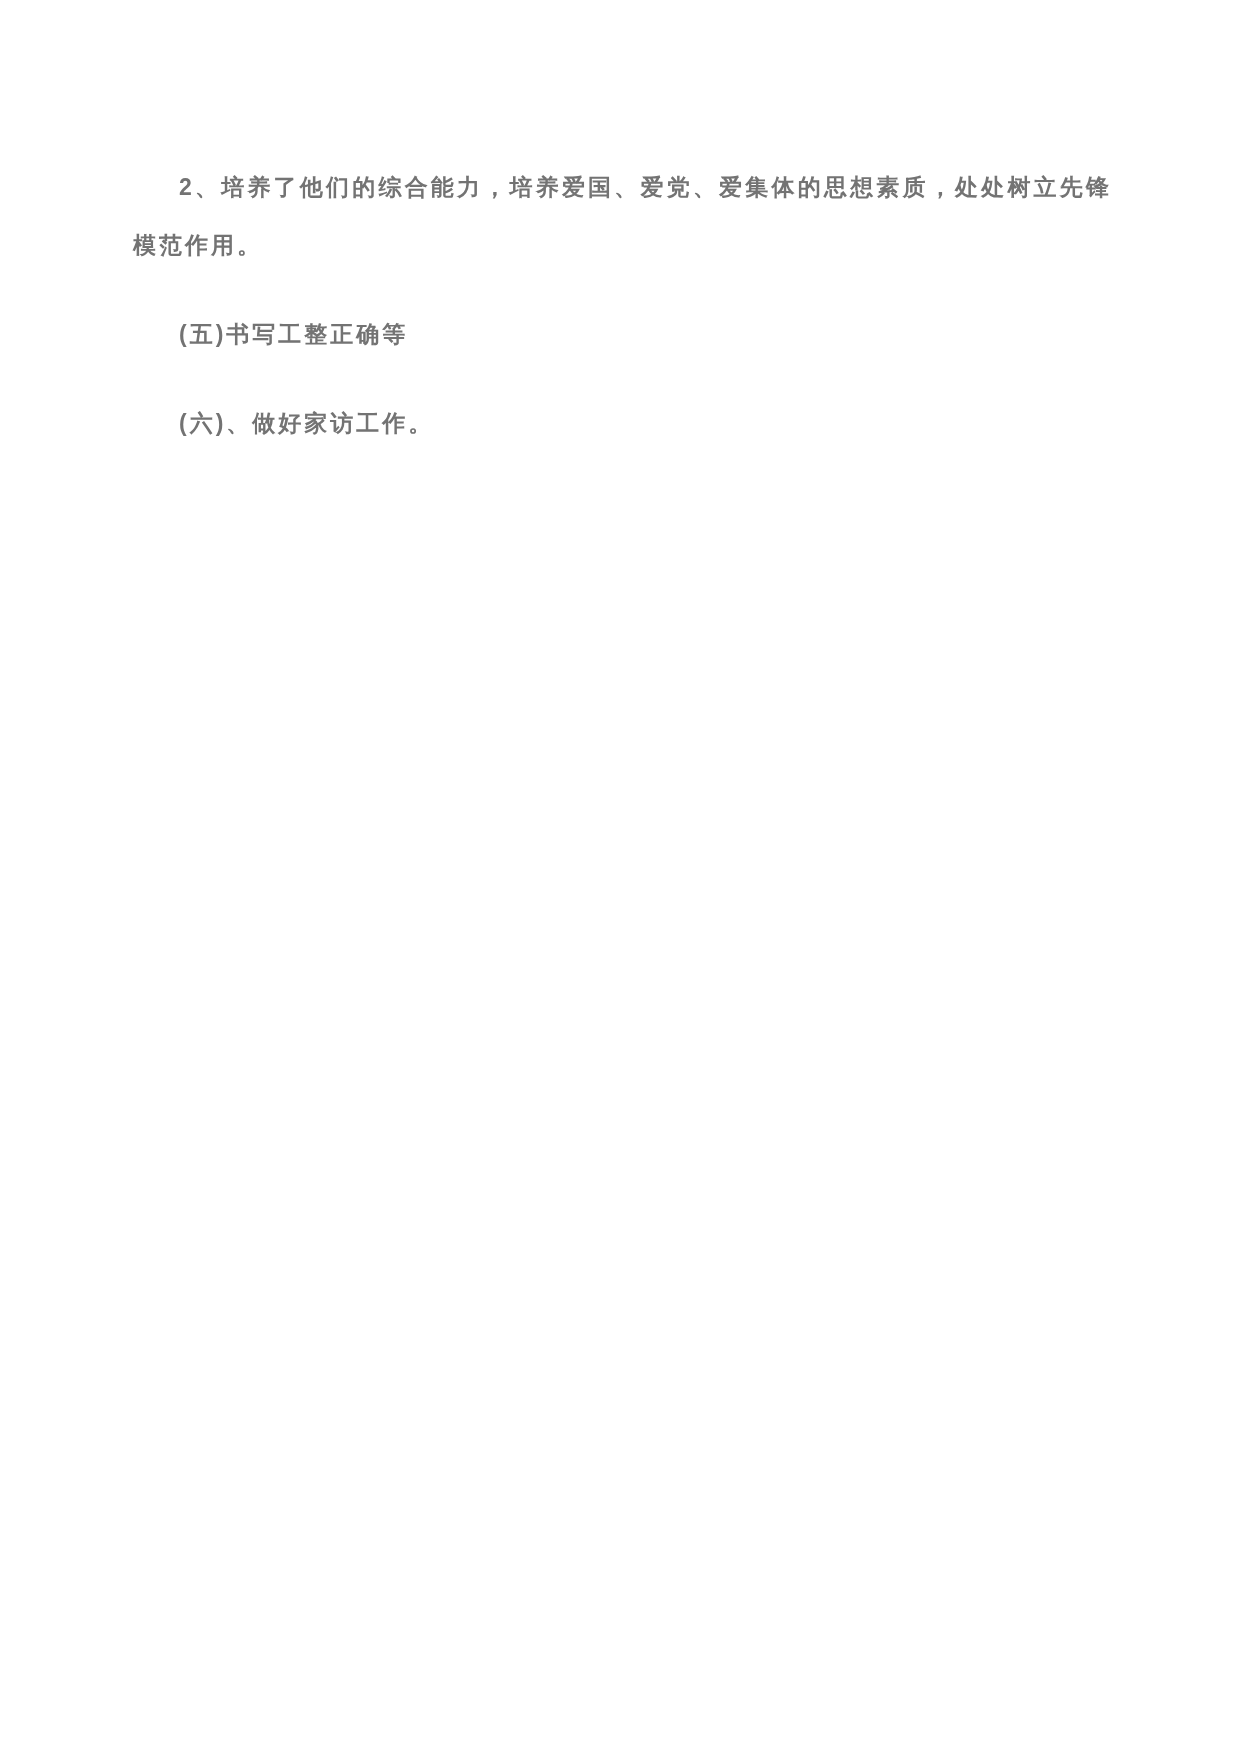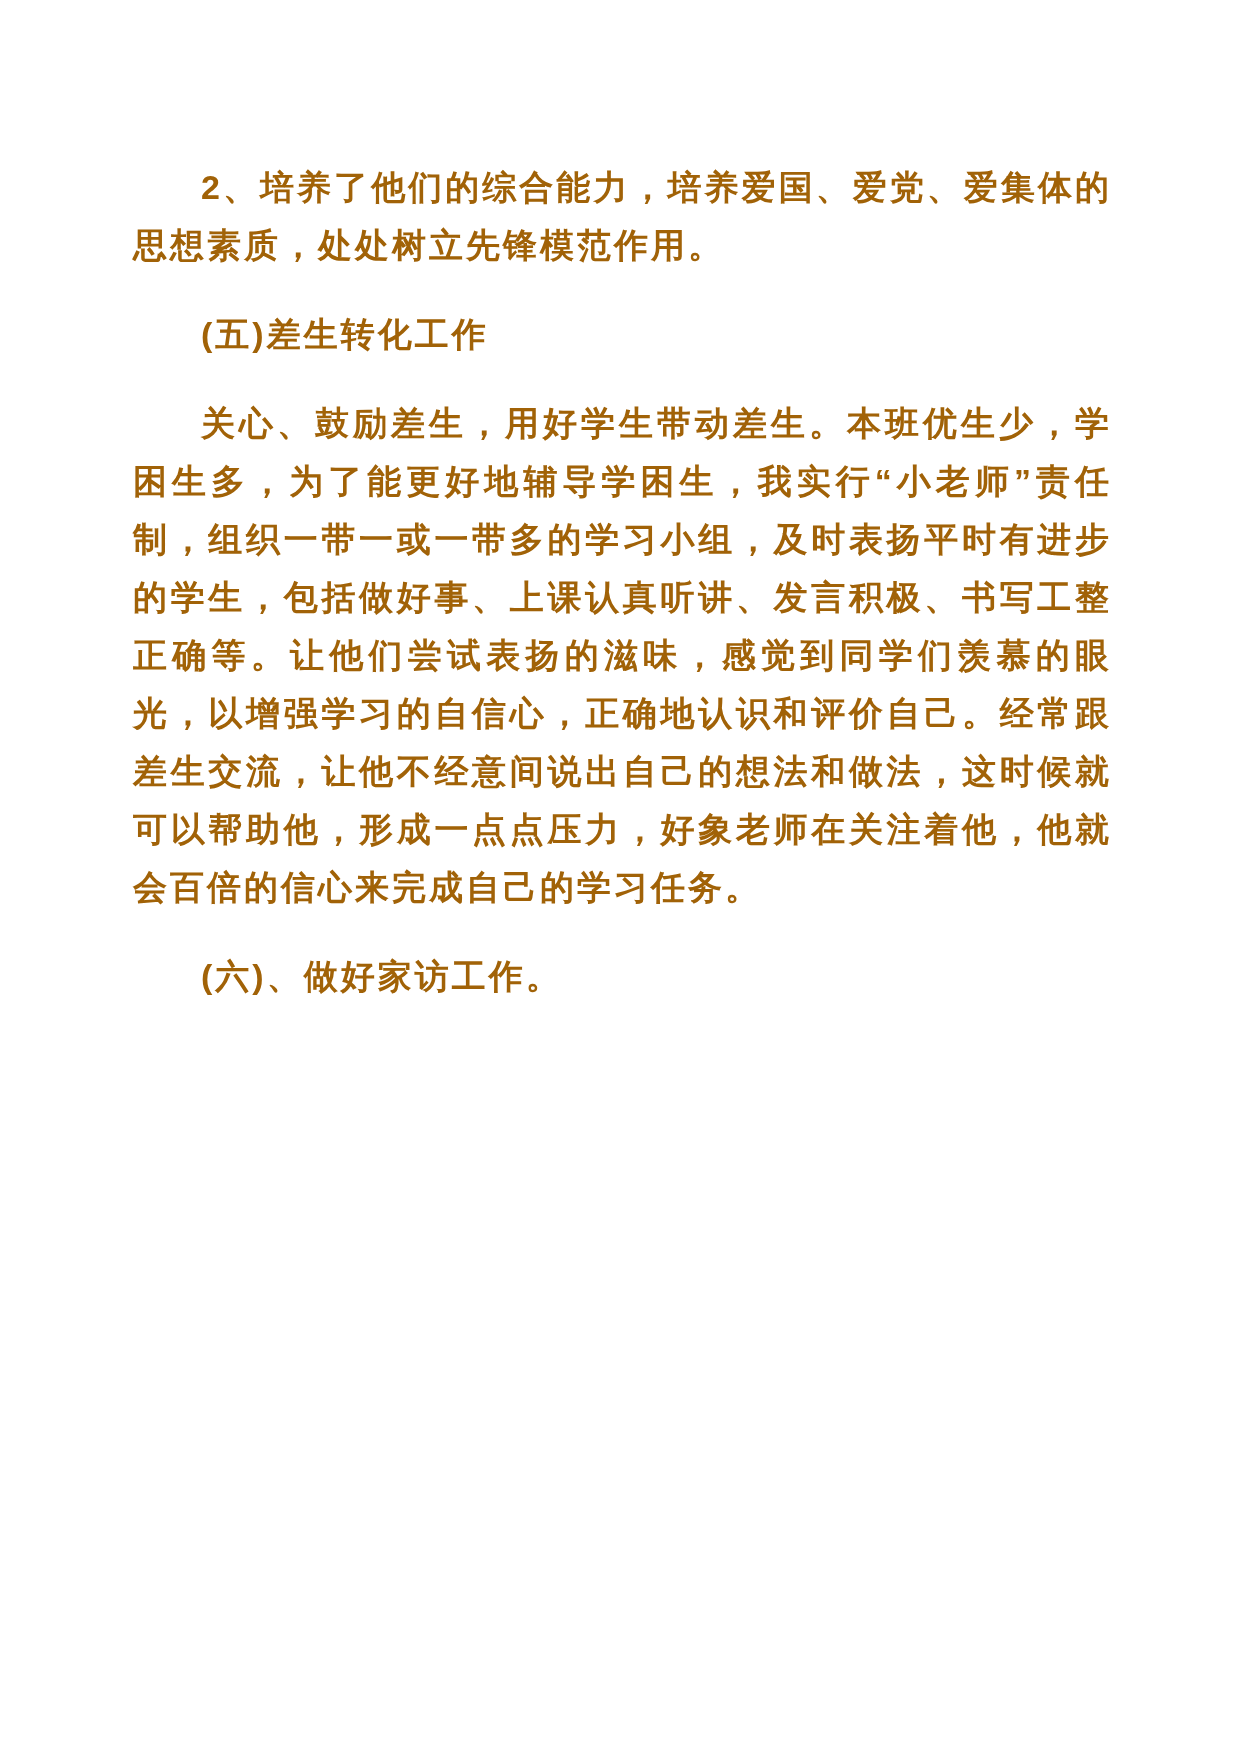--- a/index.html
+++ b/index.html
@@ -12,39 +12,38 @@
     width: 1240px;
     height: 1754px;
     background: #ffffff;
     box-sizing: border-box;
     padding: 158px 128px 0 133px;
     overflow: hidden;
     font-family: "Liberation Sans", "DejaVu Sans", sans-serif;
   }
   .para {
     margin: 0 0 31px 0;
-    font-size: 34px;
+    font-size: 23px;
     line-height: 58px;
     font-weight: bold;
-    color: #a16207;
+    color: #737373;
     letter-spacing: 3px;
     text-align: justify;
     text-indent: 2em;
     word-break: break-all;
   }
   .heading {
     text-align: left;
   }
 </style>
 </head>
 <body>
 
 <div class="page">
   <p class="para">2、培养了他们的综合能力，培养爱国、爱党、爱集体的思想素质，处处树立先锋模范作用。</p>
 
 
 
-  <p class="para heading">(五)差生转化工作</p>
+  <p class="para heading">(五)书写工整正确等</p>
 
-  <p class="para">关心、鼓励差生，用好学生带动差生。本班优生少，学困生多，为了能更好地辅导学困生，我实行“小老师”责任制，组织一带一或一带多的学习小组，及时表扬平时有进步的学生，包括做好事、上课认真听讲、发言积极、书写工整正确等。让他们尝试表扬的滋味，感觉到同学们羡慕的眼光，以增强学习的自信心，正确地认识和评价自己。经常跟差生交流，让他不经意间说出自己的想法和做法，这时候就可以帮助他，形成一点点压力，好象老师在关注着他，他就会百倍的信心来完成自己的学习任务。</p>
 
   <p class="para heading">(六)、做好家访工作。</p>
 </div>
 
 </body></html>

